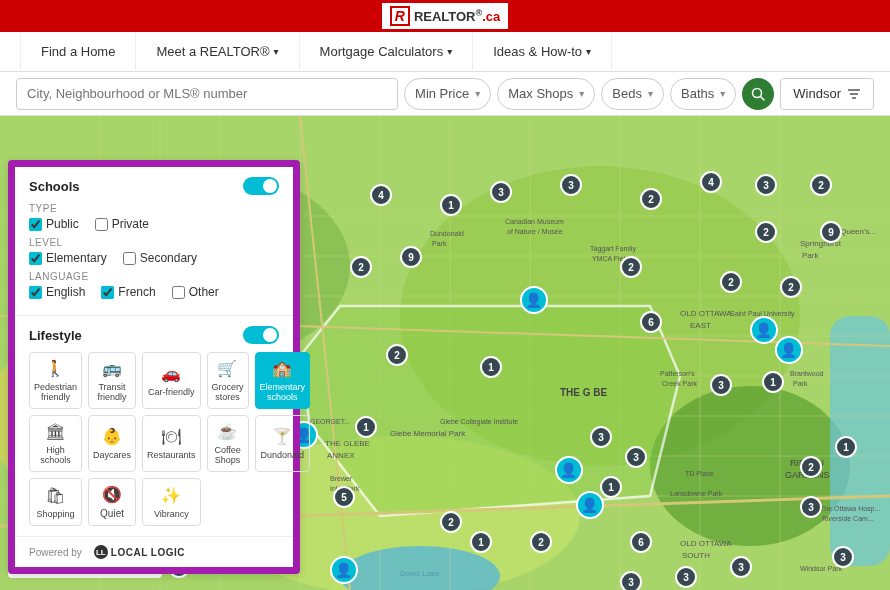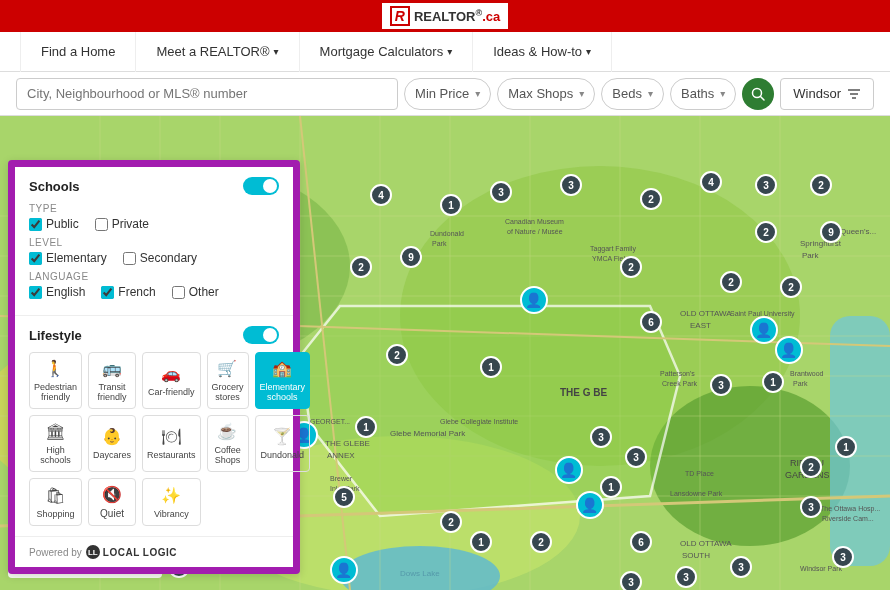--- a/index.html
+++ b/index.html
@@ -280,21 +280,21 @@
     }
     .lifestyle-icon { font-size: 16px; }
 
     
     .powered-by {
       padding: 8px 14px;
       font-size: 10px;
       color: #888;
       display: flex;
       align-items: center;
-      gap: 4px;
+      gap: 12px;
     }
     .local-logic-logo {
       display: flex;
       align-items: center;
       gap: 3px;
     }
     .ll-icon {
       width: 14px;
       height: 14px;
       background: #333;

